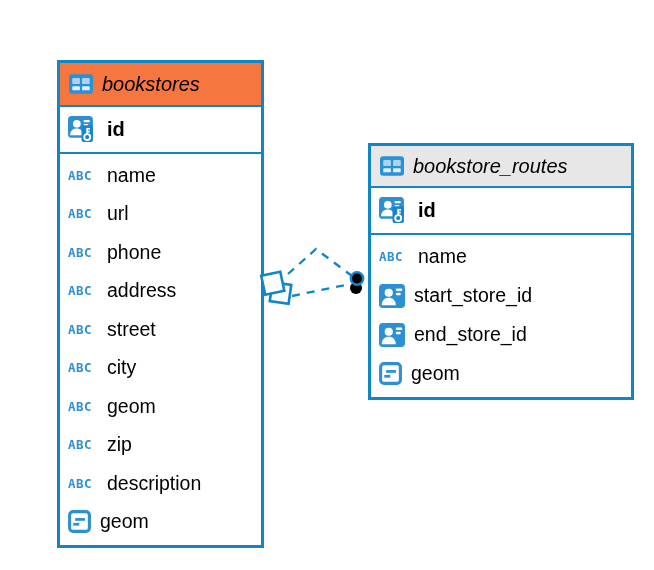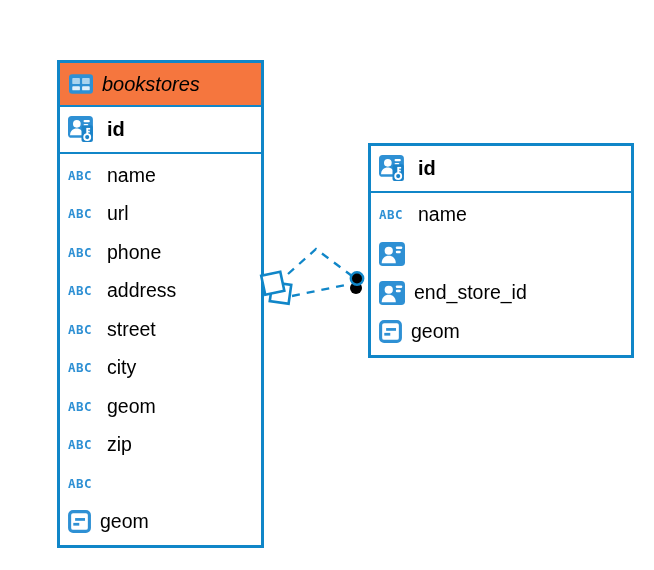--- a/index.html
+++ b/index.html
@@ -131,46 +131,54 @@
     <div class="col-row">
       <span class="abc-glyph">ABC</span>
       <span>geom</span>
     </div>
     <div class="col-row">
       <span class="abc-glyph">ABC</span>
       <span>zip</span>
     </div>
     <div class="col-row">
       <span class="abc-glyph">ABC</span>
+      <span>description</span>
     </div>
     <div class="col-row">
       <svg class="icon-svg" width="23" height="23">
           <use href="#sym-geom"></use>
         </svg>
       <span>geom</span>
     </div>
   </div>
 </div>
 
 <div class="entity-table" id="table-bookstore-routes">
+  <div class="table-header">
+    <svg class="icon-svg" width="24" height="20">
+        <use href="#sym-table"></use>
+      </svg>
+    <span>bookstore_routes</span>
+  </div>
   <div class="key-row">
     <svg class="icon-svg" width="27" height="27">
         <use href="#sym-person-key"></use>
       </svg>
     <span>id</span>
   </div>
   <div class="cols">
     <div class="col-row">
       <span class="abc-glyph">ABC</span>
       <span>name</span>
     </div>
     <div class="col-row">
       <svg class="icon-svg" width="26" height="24">
           <use href="#sym-person"></use>
         </svg>
+      <span>start_store_id</span>
     </div>
     <div class="col-row">
       <svg class="icon-svg" width="26" height="24">
           <use href="#sym-person"></use>
         </svg>
       <span>end_store_id</span>
     </div>
     <div class="col-row">
       <svg class="icon-svg" width="23" height="23">
           <use href="#sym-geom"></use>

